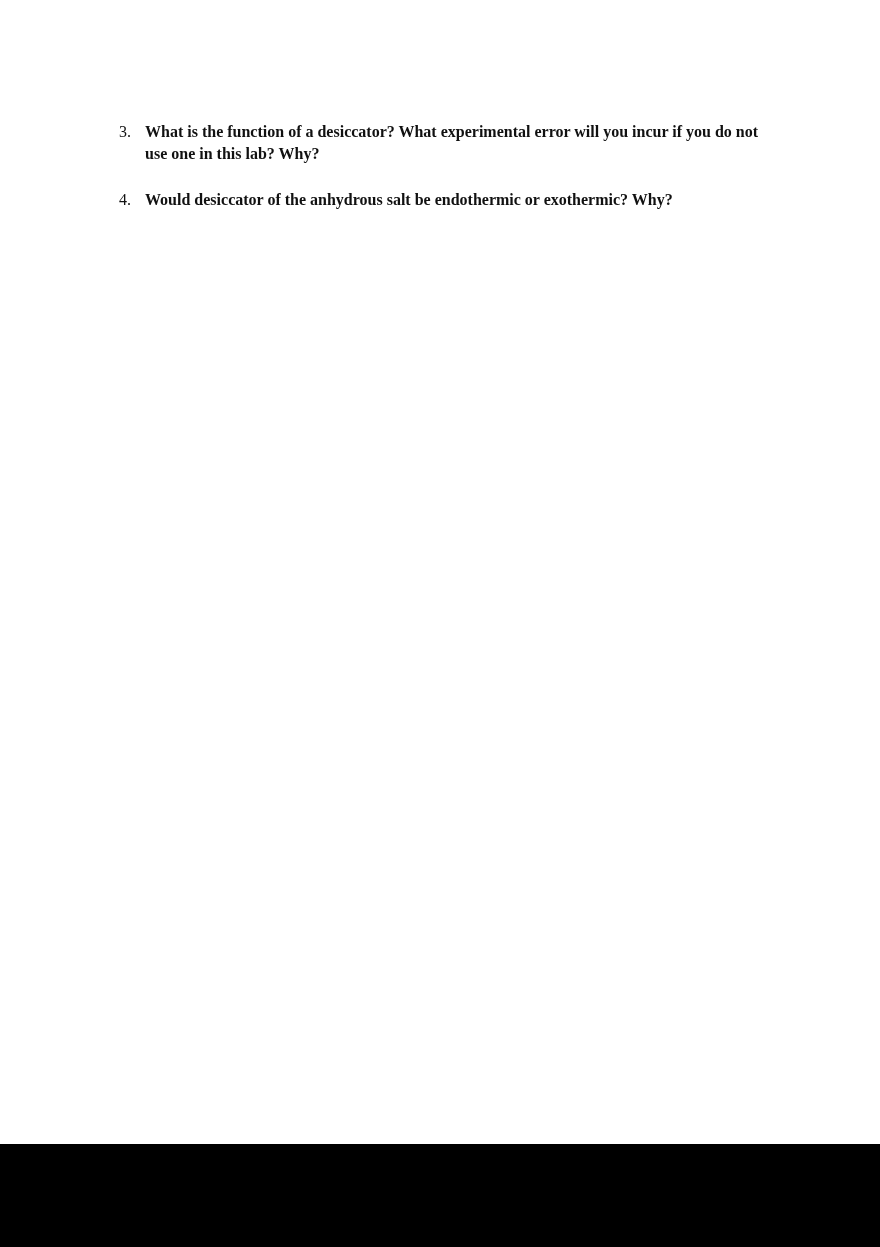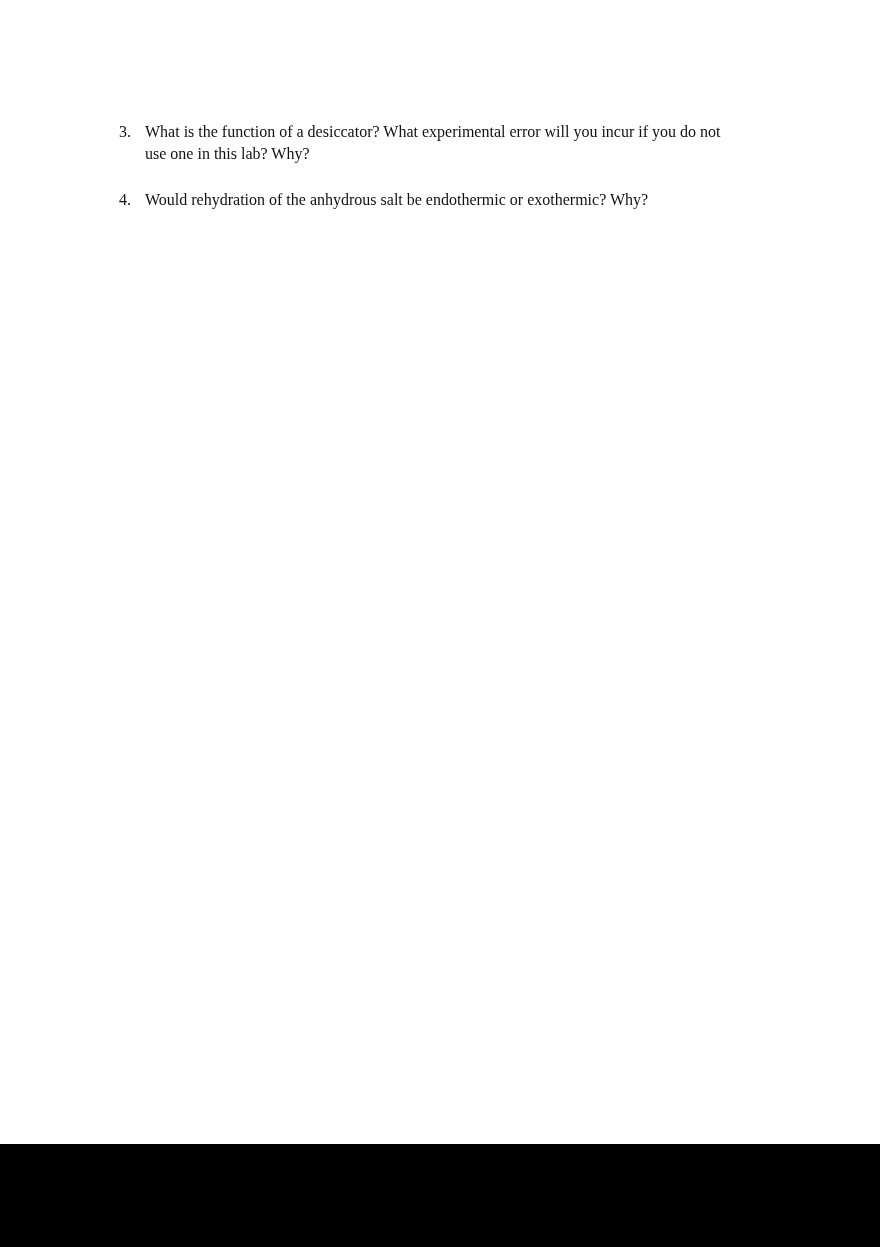--- a/index.html
+++ b/index.html
@@ -35,20 +35,21 @@
     margin-top: 24px;
   }
   .q-number {
     flex: 0 0 26px;
     width: 26px;
   }
   .q-text {
     flex: 1;
     white-space: pre-line;
     max-width: 628px;
+    font-weight: bold;
   }
   .footer-bar {
     position: absolute;
     left: 0;
     top: 1144px;
     width: 880px;
     height: 103px;
     background: #000000;
   }
 </style>
@@ -60,20 +61,20 @@
   <div class="questions">
 
     <div class="question">
       <span class="q-number">3.</span>
       <span class="q-text">What is the function of a desiccator? What experimental error will you incur if you do not
 use one in this lab? Why?</span>
     </div>
 
     <div class="question">
       <span class="q-number">4.</span>
-      <span class="q-text">Would rehydration of the anhydrous salt be endothermic or exothermic? Why?</span>
+      <span class="q-text">Would desiccator of the anhydrous salt be endothermic or exothermic? Why?</span>
     </div>
 
   </div>
 
   <div class="footer-bar"></div>
 
 </div>
 
 </body></html>

